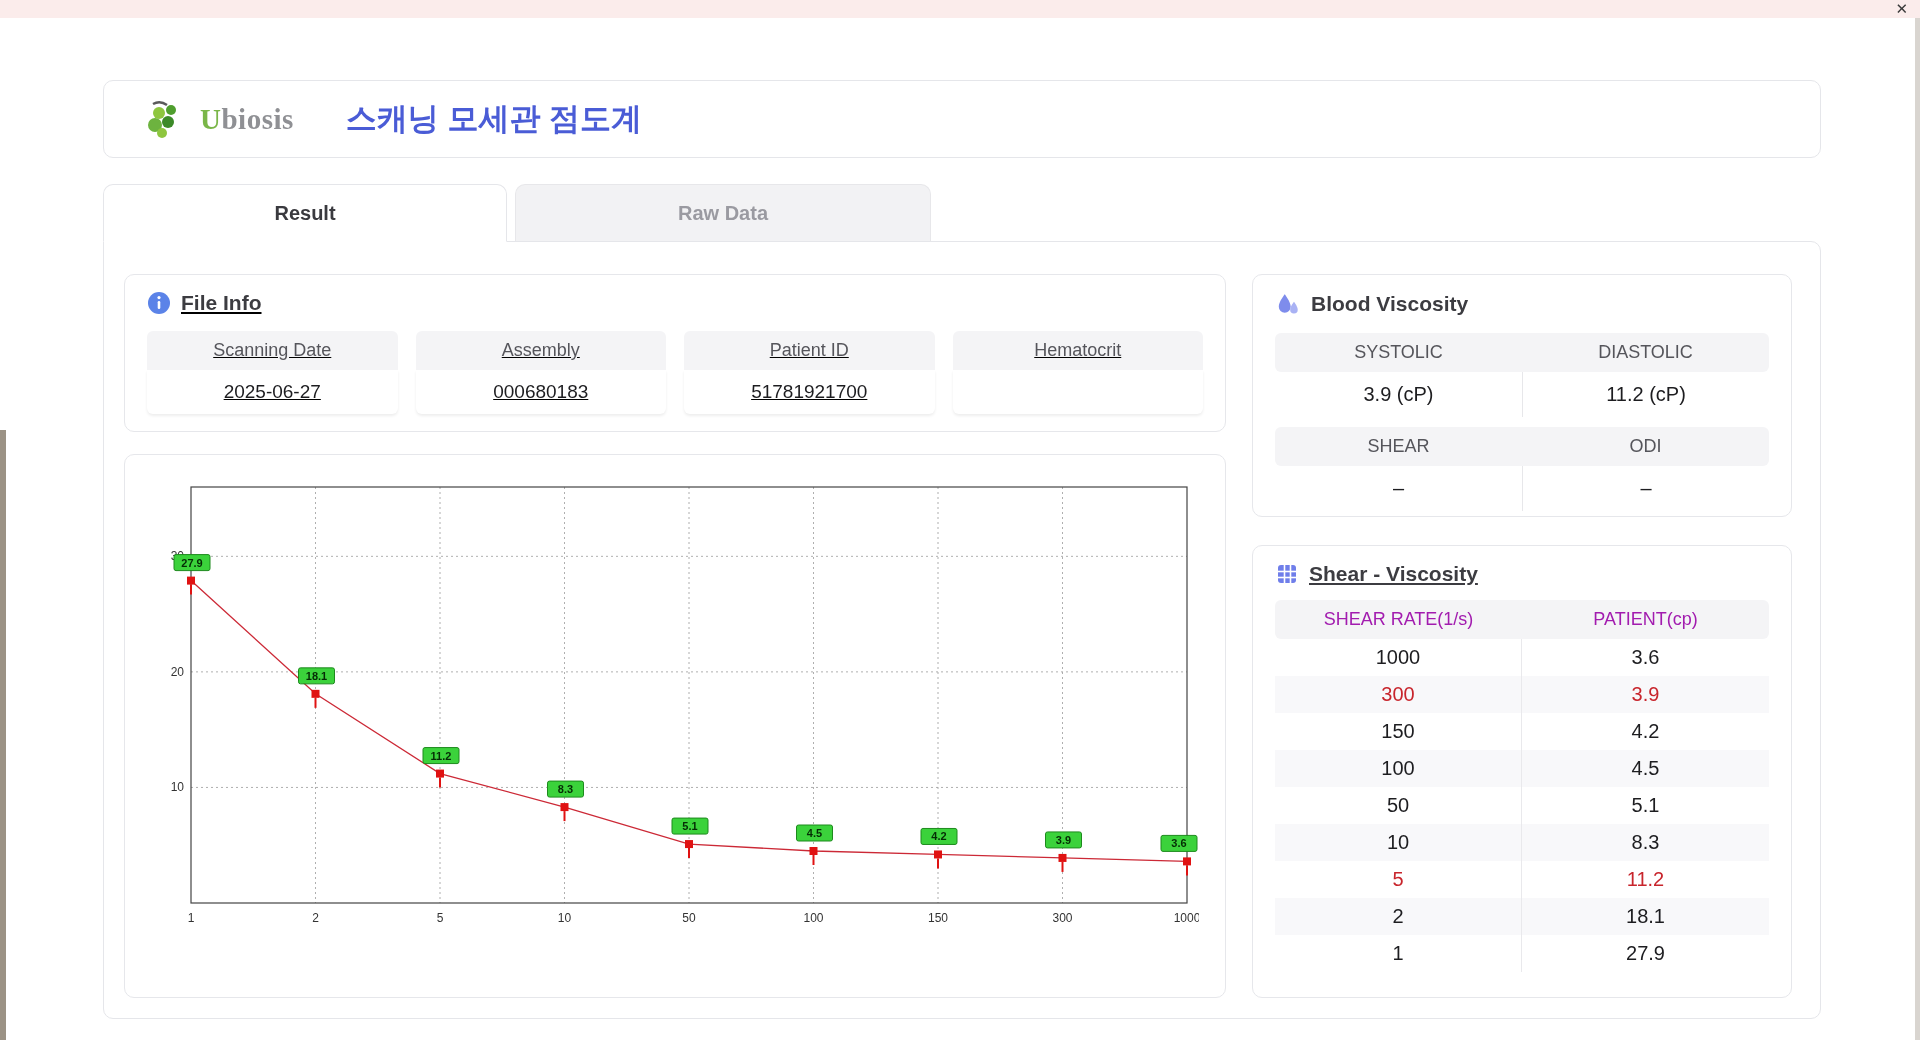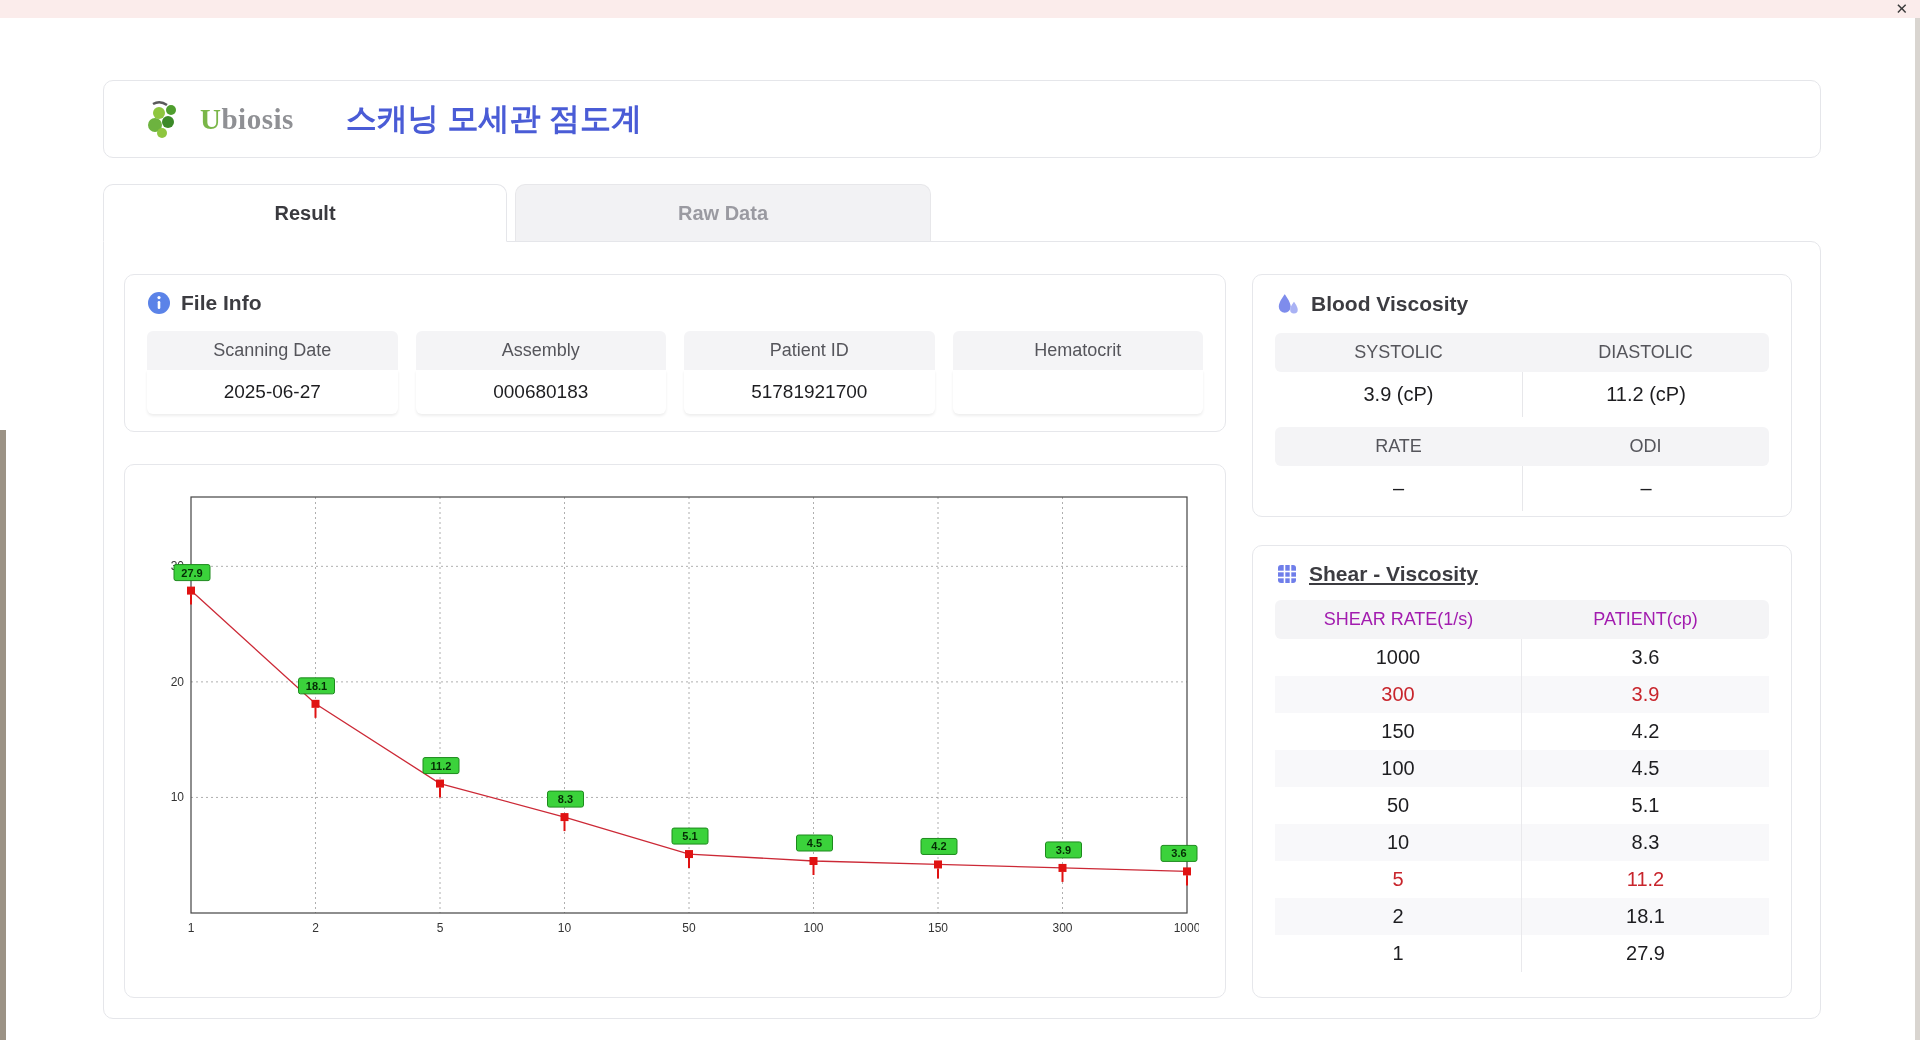--- a/index.html
+++ b/index.html
@@ -37,21 +37,21 @@
     border-radius:10px 10px 0 0;font-size:20px;box-sizing:border-box;cursor:pointer;
   }
   .tab.active{background:#fff;border:1px solid #e5e6ea;border-bottom:1px solid #fff;font-weight:bold;color:#3a3a3f;}
   .tab.inactive{background:#f2f2f4;border:1px solid #e7e7ea;border-bottom:1px solid #e5e6ea;color:#9a9aa1;font-weight:600;width:416px;}
 
   
   .panel{
     height:778px;border:1px solid #e5e6ea;border-radius:0 10px 10px 10px;
     padding:32px 28px 20px 20px;box-sizing:border-box;display:flex;gap:26px;background:#fff;
   }
-  .left-col{width:1102px;display:flex;flex-direction:column;gap:32px;}
+  .left-col{width:1102px;display:flex;flex-direction:column;gap:22px;text-decoration:underline;}
   .right-col{flex:1;display:flex;flex-direction:column;gap:28px;}
 
   .card{border:1px solid #e6e7eb;border-radius:10px;background:#fff;box-sizing:border-box;}
   .card-title{display:flex;align-items:center;gap:10px;font-size:21px;font-weight:bold;color:#3c3c41;}
 
   
   .file-info{height:158px;padding:16px 22px;}
   .file-info .card-title{margin-bottom:16px;}
   .fields{display:grid;grid-template-columns:repeat(4,1fr);gap:18px;}
   .field-label{background:#f4f4f6;text-align:center;padding:9px 0;font-size:18px;color:#55555b;border-radius:6px 6px 0 0;}
@@ -228,21 +228,21 @@
         <div class="bv-head">
           <div>SYSTOLIC</div>
           <div>DIASTOLIC</div>
         </div>
         <div class="bv-vals">
           <div>3.9 (cP)</div>
           <div class="sep">11.2 (cP)</div>
         </div>
         <div class="bv-gap"></div>
         <div class="bv-head">
-          <div>RATE</div>
+          <div>SHEAR</div>
           <div>ODI</div>
         </div>
         <div class="bv-vals">
           <div>–</div>
           <div class="sep">–</div>
         </div>
       </div>
 
       <div class="card shear-card">
         <div class="card-title">

